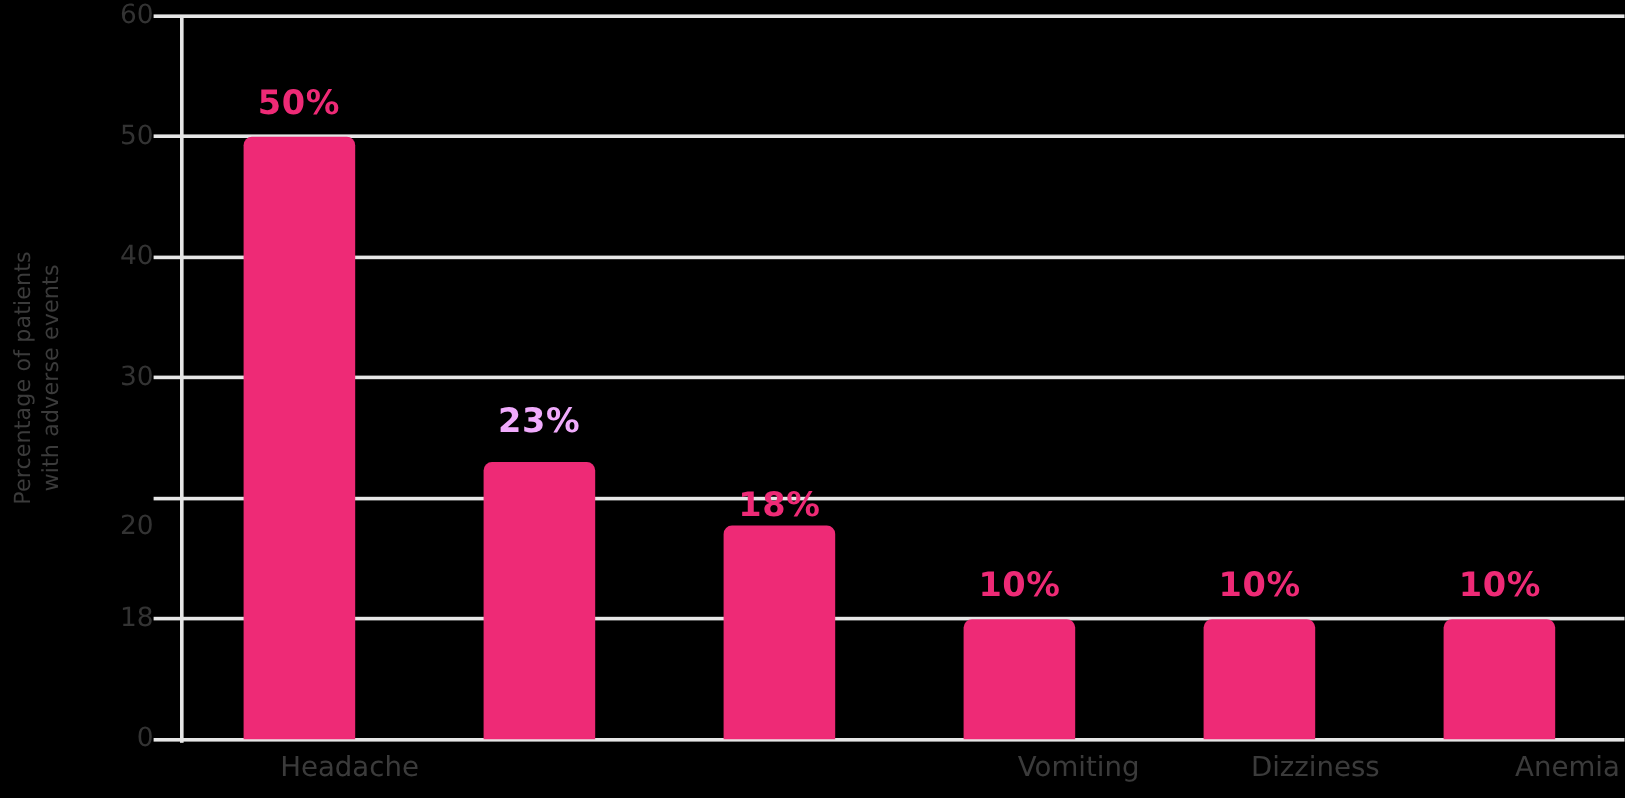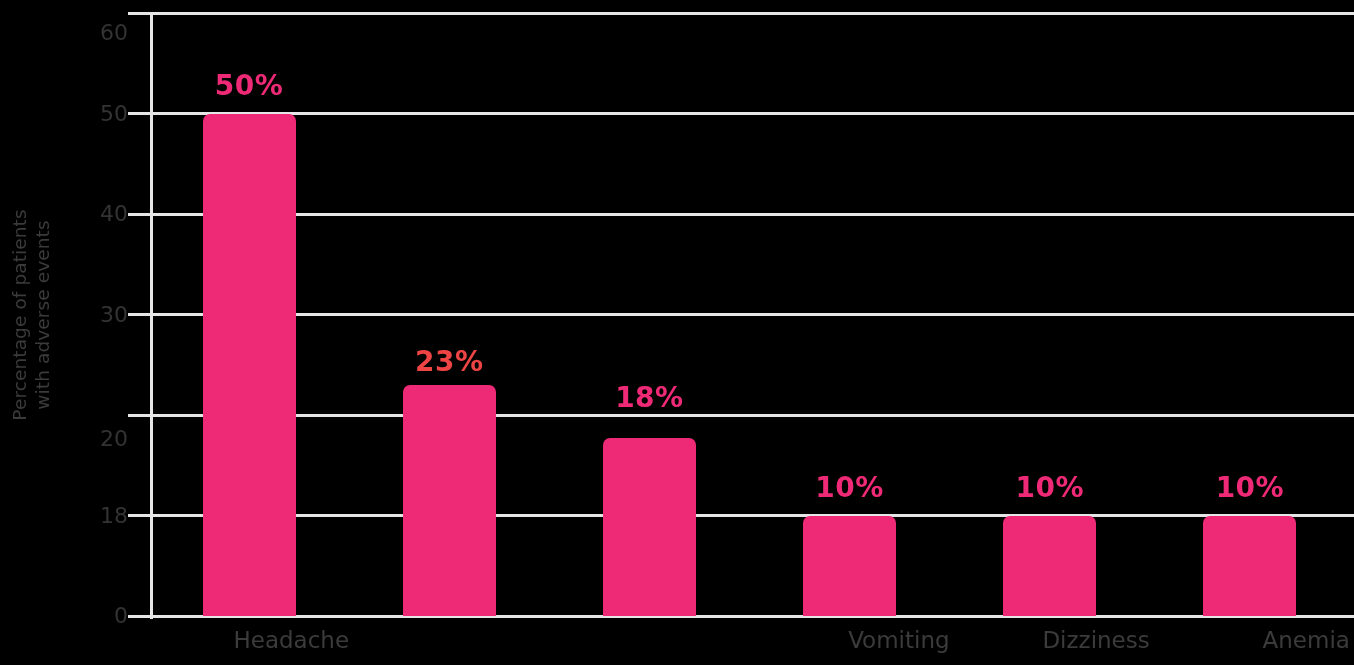--- a/index.html
+++ b/index.html
@@ -155,46 +155,46 @@
     </div>
   </div>
 
   <div class="tick-labels" id="tick-labels">
       <div class="tick-label" style="top: 616px;">0</div>
       <div class="tick-label" style="top: 515.5px;">18</div>
       <div class="tick-label" style="top: 439px;">20</div>
       <div class="tick-label" style="top: 314.5px;">30</div>
       <div class="tick-label" style="top: 214px;">40</div>
       <div class="tick-label" style="top: 113.5px;">50</div>
-      <div class="tick-label" style="top: 13px; margin-top: 20px;">60</div>
+      <div class="tick-label" style="top: 13px;">60</div>
     </div>
 
   <div id="gridlines">
       <div class="gridline zero" style="top: 614.5px;"></div>
       <div class="gridline" style="top: 514px;"></div>
       <div class="gridline" style="top: 413.5px;"></div>
       <div class="gridline" style="top: 313px;"></div>
       <div class="gridline" style="top: 212.5px;"></div>
       <div class="gridline" style="top: 112px;"></div>
       <div class="gridline" style="top: 11.5px;"></div>
     </div>
   <div class="y-spine"></div>
 
   <div class="plot" id="plot">
       <div class="bar-slot" style="left: 49.5833px; width: 93px;">
         <div class="bar" style="height: 502.5px; background: rgb(238, 42, 118);"></div>
         <div class="bar-value" style="bottom: 516.5px; color: rgb(238, 42, 118);">50%</div>
       </div>
       <div class="bar-slot" style="left: 249.75px; width: 93px;">
         <div class="bar" style="height: 231.15px; background: rgb(238, 42, 118);"></div>
-        <div class="bar-value" style="bottom: 240px; color: #ef4444;">23%</div>
+        <div class="bar-value" style="bottom: 251px; color: #f0abfc;">23%</div>
       </div>
       <div class="bar-slot" style="left: 449.917px; width: 93px;">
         <div class="bar" style="height: 177.885px; background: rgb(238, 42, 118);"></div>
-        <div class="bar-value" style="bottom: 204px; color: rgb(238, 42, 118);">18%</div>
+        <div class="bar-value" style="bottom: 181px; color: rgb(238, 42, 118);">18%</div>
       </div>
       <div class="bar-slot" style="left: 650.083px; width: 93px;">
         <div class="bar" style="height: 100.5px; background: rgb(238, 42, 118);"></div>
         <div class="bar-value" style="bottom: 114.5px; color: rgb(238, 42, 118);">10%</div>
       </div>
       <div class="bar-slot" style="left: 850.25px; width: 93px;">
         <div class="bar" style="height: 100.5px; background: rgb(238, 42, 118);"></div>
         <div class="bar-value" style="bottom: 114.5px; color: rgb(238, 42, 118);">10%</div>
       </div>
       <div class="bar-slot" style="left: 1050.42px; width: 93px;">

